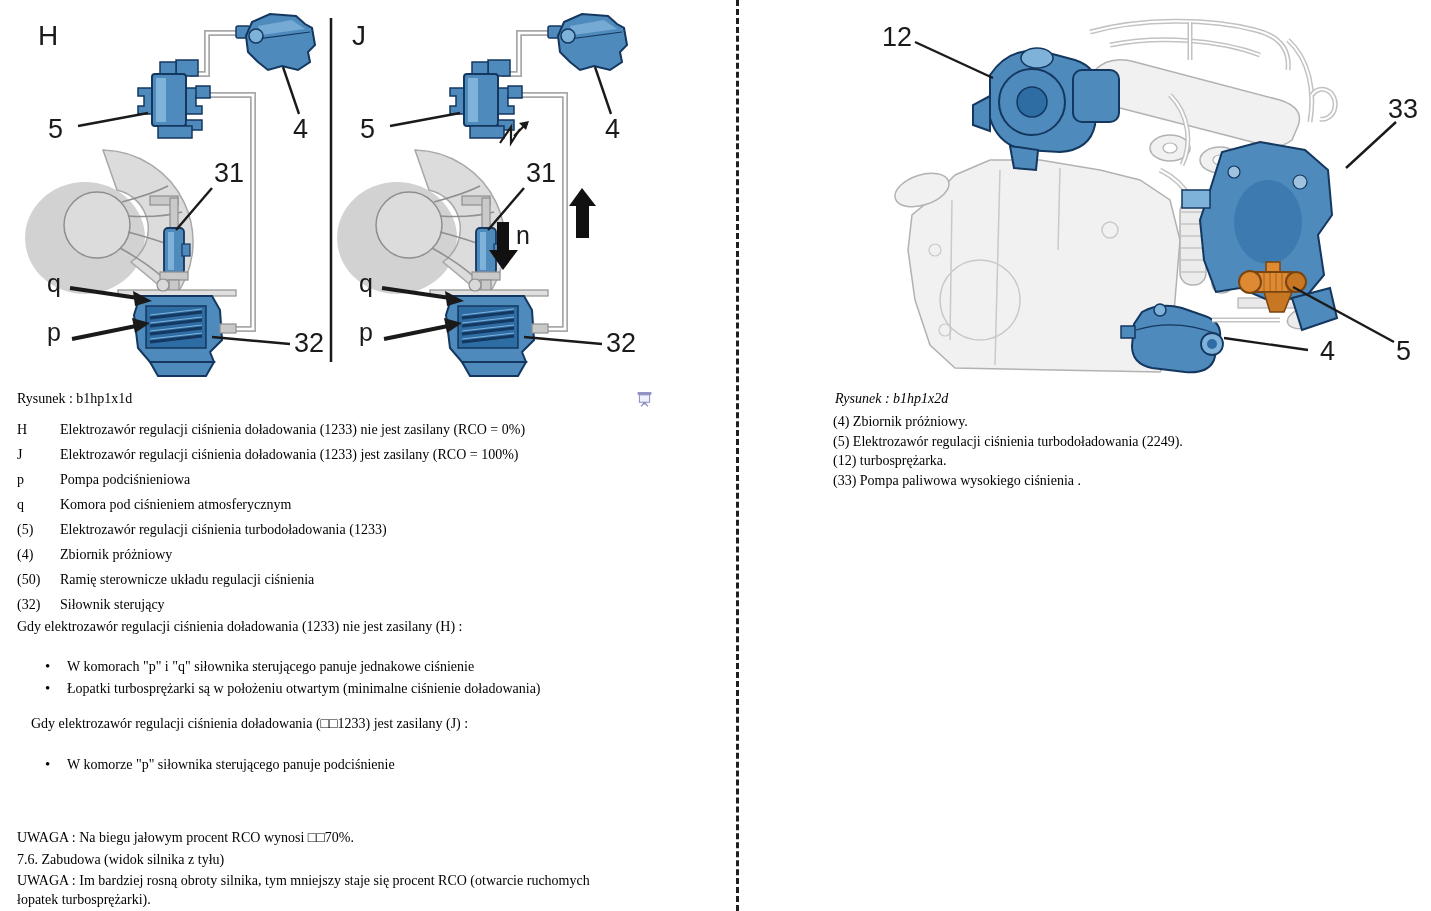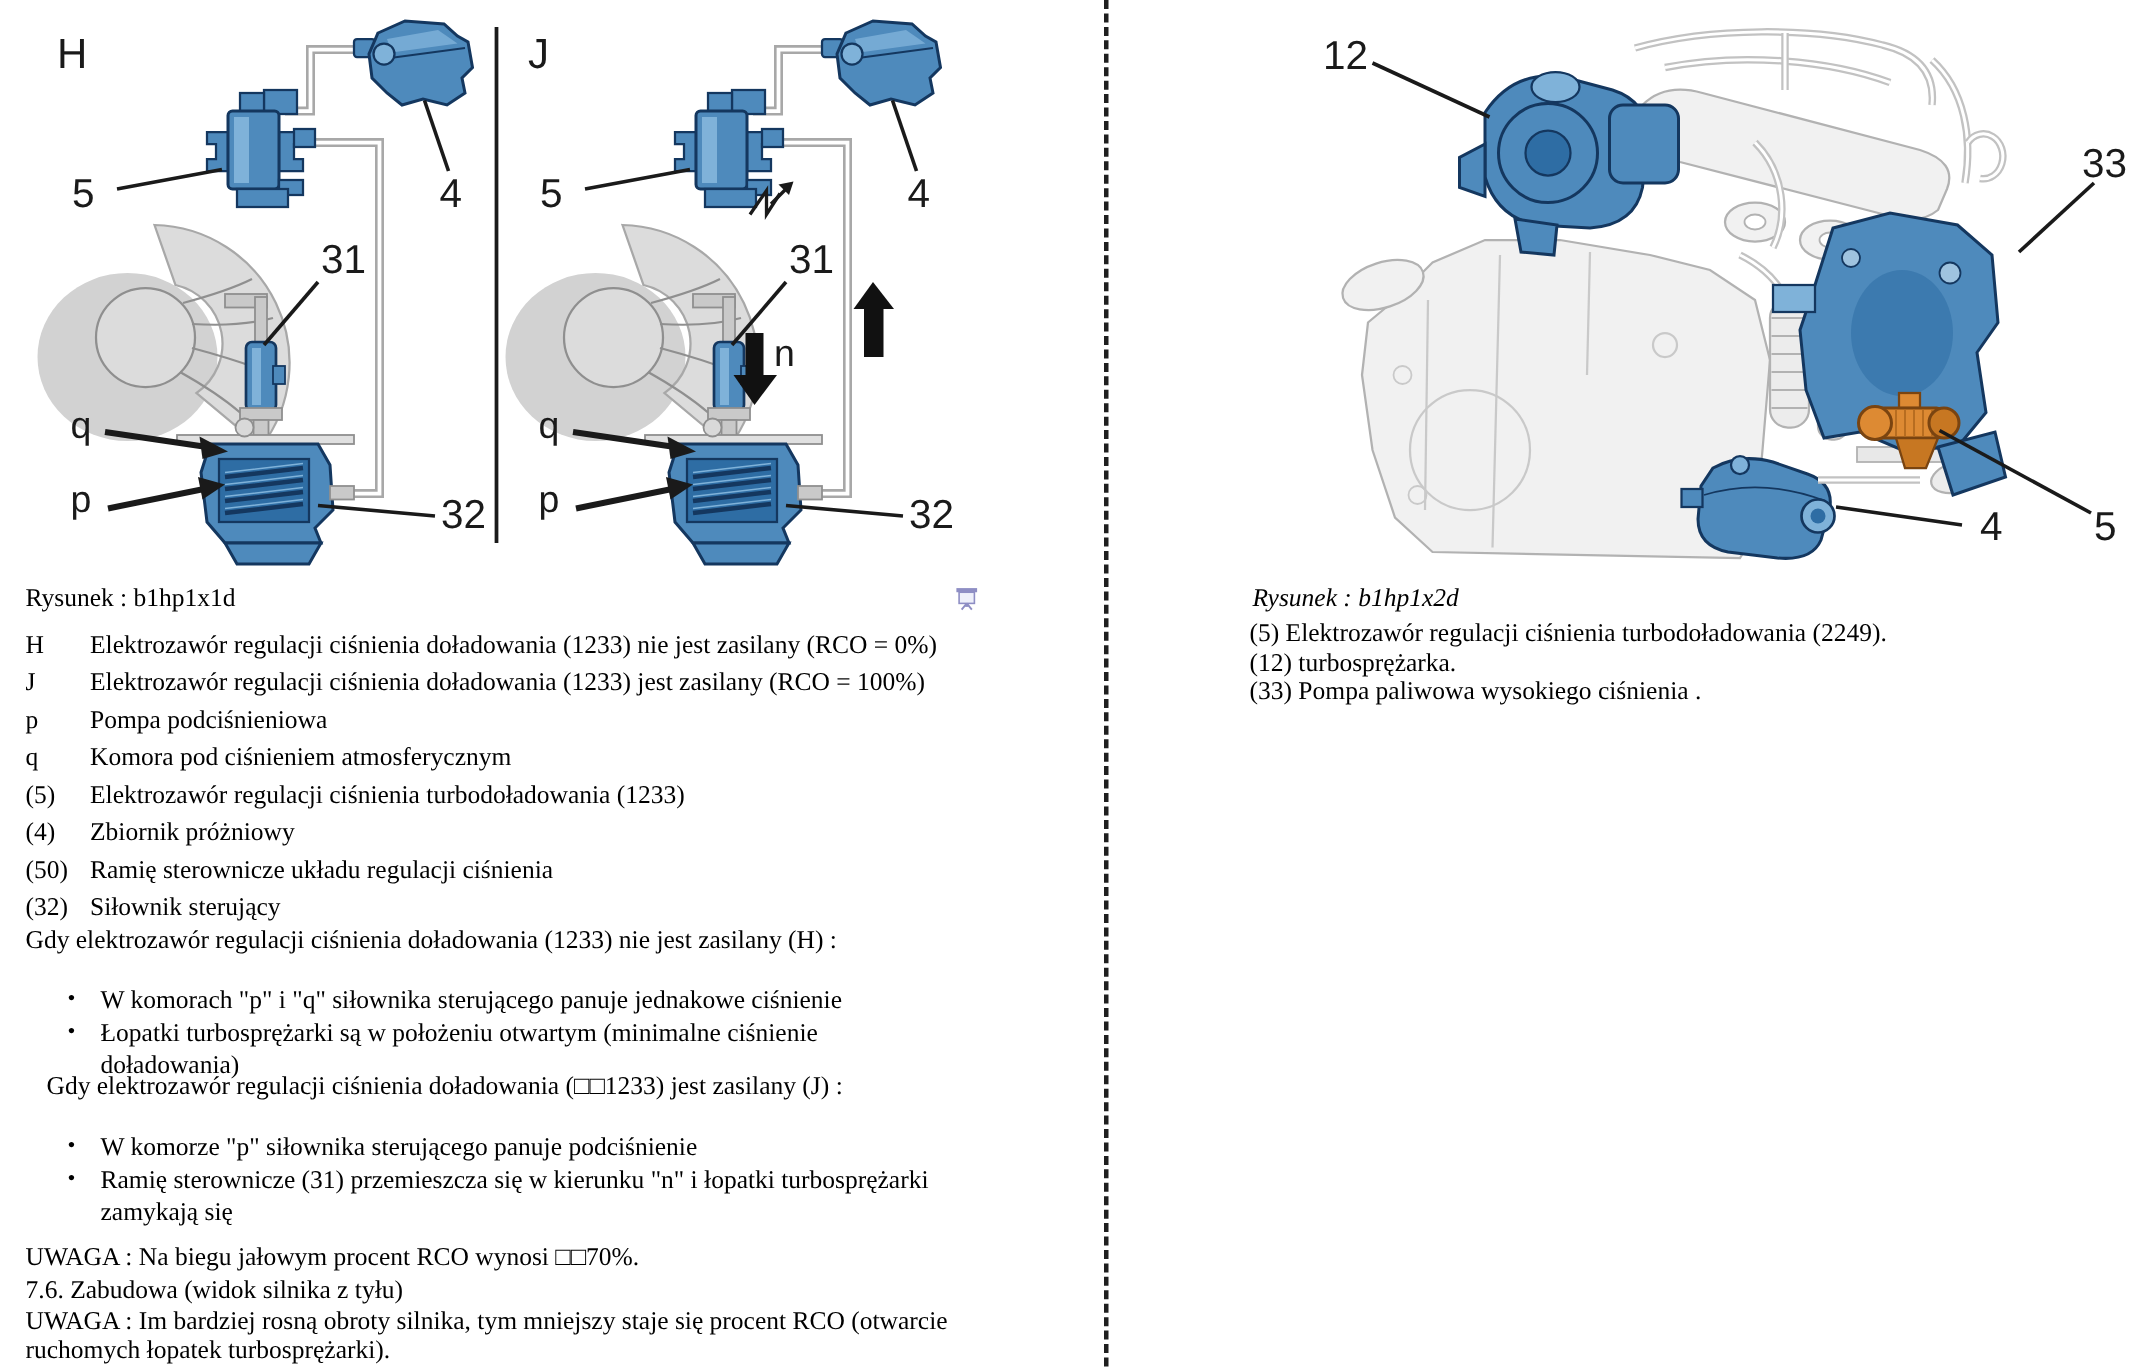--- a/index.html
+++ b/index.html
@@ -10,21 +10,21 @@
   .page{width:1431px;height:911px;position:relative;}
 
   
   .divider{position:absolute;left:736px;top:0;height:911px;width:0;border-left:3px dashed #1f1f1f;}
 
   
   .fig-left{position:absolute;left:0;top:0;}
   .fig-right{position:absolute;left:860px;top:0;}
 
   
-  .txt{position:absolute;font-size:17px;line-height:17px;white-space:nowrap;}
+  .txt{position:absolute;font-size:14px;line-height:17px;white-space:nowrap;}
   .caption-left{left:17px;top:390px;}
   .caption-right{left:835px;top:390px;font-style:italic;}
 
   .defs{left:17px;top:421px;}
   .def-row{display:flex;margin-bottom:8px;}
   .def-term{width:43px;flex:0 0 43px;}
   .def-desc{flex:1;}
 
   .para-h{left:17px;top:618px;}
   .para-j{left:31px;top:715px;}
@@ -314,28 +314,28 @@
 
   <div class="txt bullets bullets-h">
     <div class="bullet-item"><span>W komorach "p" i "q" siłownika sterującego panuje jednakowe ciśnienie</span></div>
     <div class="bullet-item"><span>Łopatki turbosprężarki są w położeniu otwartym (minimalne ciśnienie doładowania)</span></div>
   </div>
 
   <div class="txt para-j">Gdy elektrozawór regulacji ciśnienia doładowania (□□1233) jest zasilany (J) :</div>
 
   <div class="txt bullets bullets-j">
     <div class="bullet-item"><span>W komorze "p" siłownika sterującego panuje podciśnienie</span></div>
-    <div class="bullet-item"><span>Ramię sterownicze (31) przemieszcza się w kierunku "n" i łopatki turbosprężarki zamykają się</span></div>
   </div>
 
   <div class="txt note1">UWAGA : Na biegu jałowym procent RCO wynosi □□70%.</div>
   <div class="txt heading">7.6. Zabudowa (widok silnika z tyłu)</div>
   <div class="txt note2">UWAGA : Im bardziej rosną obroty silnika, tym mniejszy staje się procent RCO (otwarcie ruchomych łopatek turbosprężarki).</div>
 
   <div class="txt caption-right">Rysunek : b1hp1x2d</div>
 
   <div class="txt right-items">
+    <div>(4) Zbiornik próżniowy.</div>
     <div>(5) Elektrozawór regulacji ciśnienia turbodoładowania (2249).</div>
     <div>(12) turbosprężarka.</div>
     <div>(33) Pompa paliwowa wysokiego ciśnienia .</div>
   </div>
 
 </div>
 
 </body></html>

